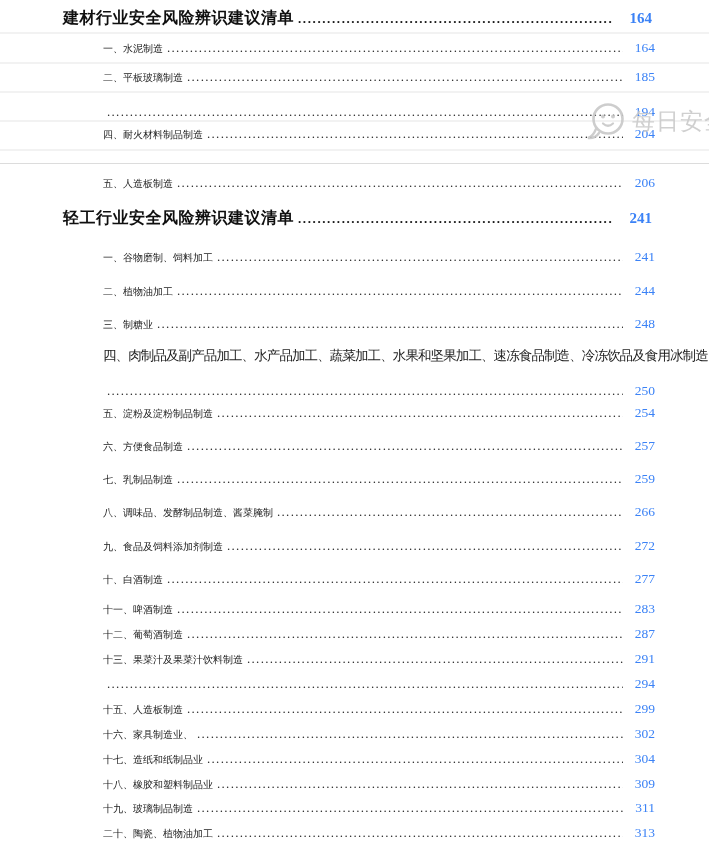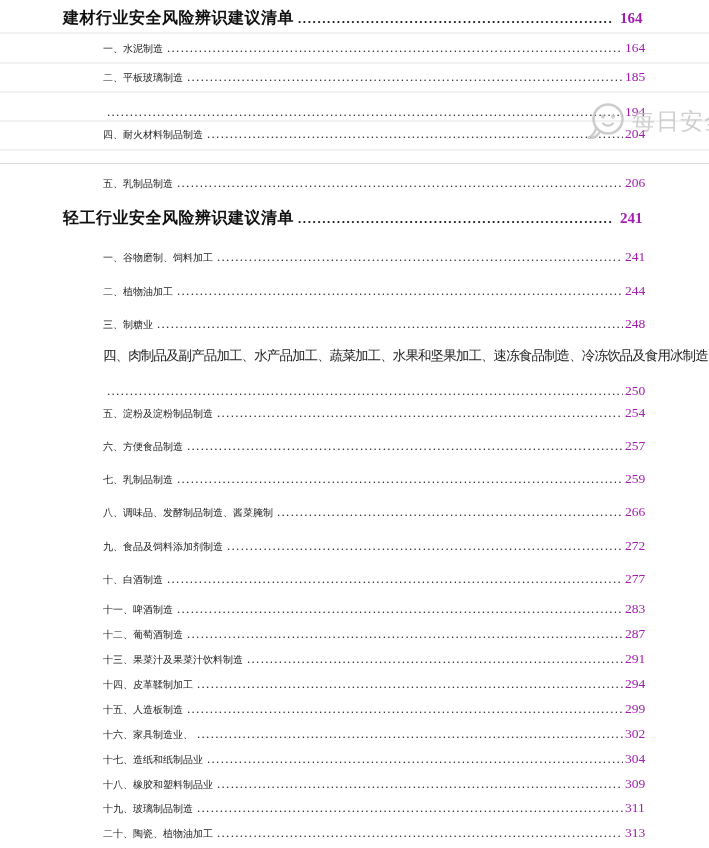--- a/index.html
+++ b/index.html
@@ -42,22 +42,23 @@
   }
   .leader::before {
     content:"......................................................................................................................................................................................................";
     font-size:13px;
     letter-spacing:1.3px;
     color:#2e2e2e;
   }
   .pagenum {
     flex:0 0 auto;
     min-width:30px;
+    text-align:right;
     font-size:13.5px;
-    color:#a21caf;
+    color:#3b82f6;
   }
   
   .row.heading {
     height:24px; line-height:24px;
     padding:0 57px 0 63px;
   }
   .row.heading .label {
     font-weight:700;
     font-size:16px;
     color:#0f0f0f;
@@ -139,21 +140,21 @@
 <div class="row" style="top:101px">
   <span class="leader"></span>
   <span class="pagenum">194</span>
 </div>
 <div class="row" style="top:123px">
   <span class="label">四、耐火材料制品制造</span>
   <span class="leader"></span>
   <span class="pagenum">204</span>
 </div>
 <div class="row" style="top:172px">
-  <span class="label">五、乳制品制造</span>
+  <span class="label">五、人造板制造</span>
   <span class="leader"></span>
   <span class="pagenum">206</span>
 </div>
 
 <div class="row heading" style="top:206px">
   <span class="label">轻工行业安全风险辨识建议清单</span>
   <span class="leader"></span>
   <span class="pagenum">241</span>
 </div>
 
@@ -220,21 +221,20 @@
   <span class="label">十二、葡萄酒制造</span>
   <span class="leader"></span>
   <span class="pagenum">287</span>
 </div>
 <div class="row" style="top:648px">
   <span class="label">十三、果菜汁及果菜汁饮料制造</span>
   <span class="leader"></span>
   <span class="pagenum">291</span>
 </div>
 <div class="row" style="top:673px">
-  <span class="label">十四、皮革鞣制加工</span>
   <span class="leader"></span>
   <span class="pagenum">294</span>
 </div>
 <div class="row" style="top:698px">
   <span class="label">十五、人造板制造</span>
   <span class="leader"></span>
   <span class="pagenum">299</span>
 </div>
 <div class="row" style="top:723px">
   <span class="label">十六、家具制造业、</span>

